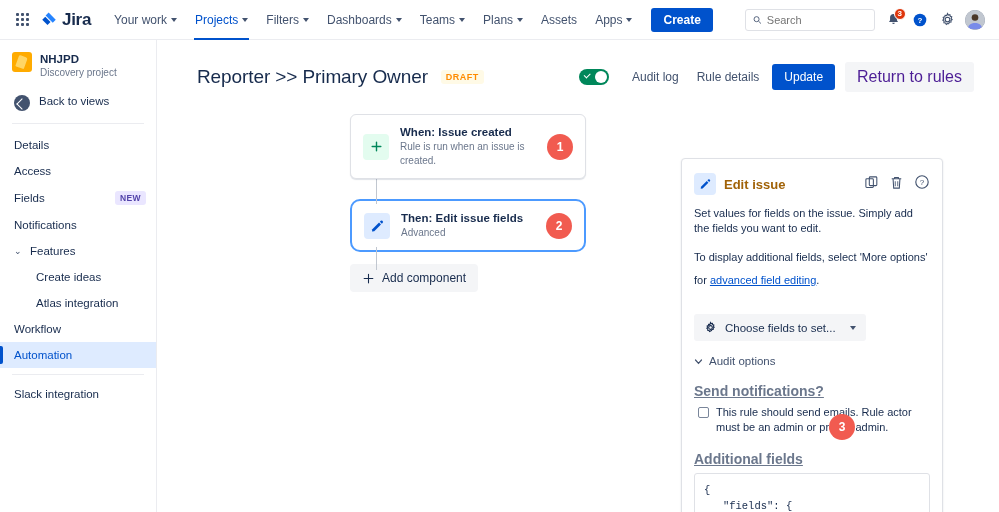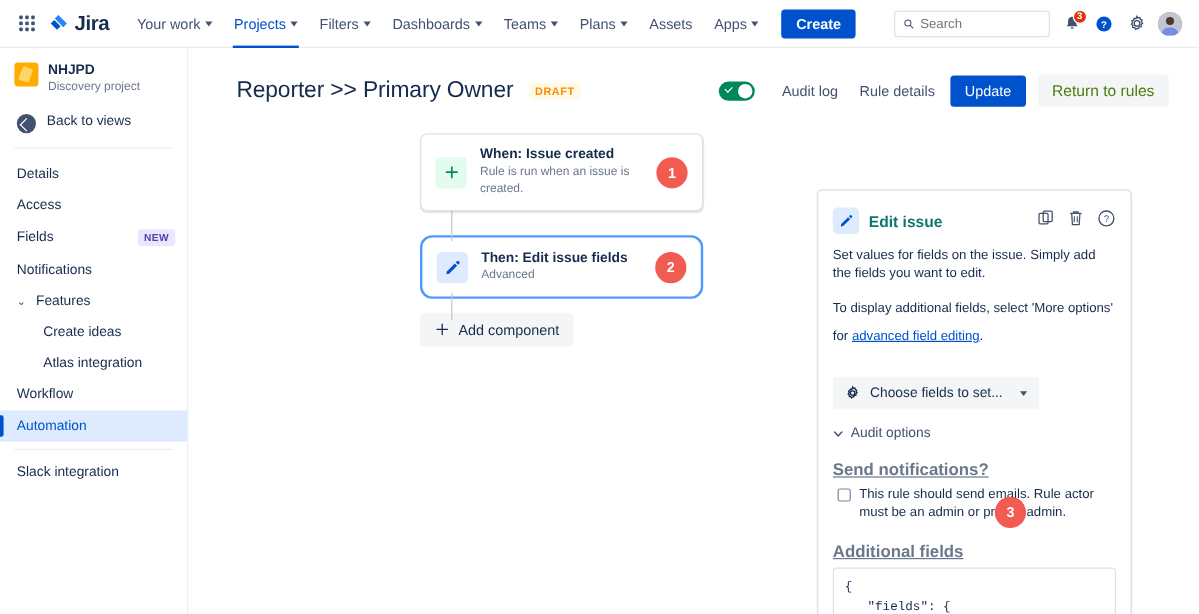--- a/index.html
+++ b/index.html
@@ -110,21 +110,21 @@
     width:30px;height:16px;border-radius:9px;background:#00875a;position:relative;cursor:pointer;margin-right:14px;
   }
   .toggle .knob{position:absolute;right:2px;top:2px;width:12px;height:12px;border-radius:50%;background:#fff;}
   .toggle .chk{position:absolute;left:5px;top:4px;width:6px;height:3.5px;border-left:1.6px solid #fff;border-bottom:1.6px solid #fff;transform:rotate(-45deg);}
   .textbtn { font-size:12px; color:#42526e; padding:6px 9px; border-radius:3px; cursor:pointer; white-space:nowrap;}
   .primarybtn {
     background:#0052cc;color:#fff;font-size:12px;font-weight:500;border-radius:3px;
     padding:6px 12px;cursor:pointer;margin-left:4px; border:none; font-family:"Liberation Sans",sans-serif;
   }
   .greybtn {
-    background:#f4f5f7;color:#4d7c0f;font-size:13px;border-radius:3px;
+    background:#f4f5f7;color:#4c1d95;font-size:16px;border-radius:3px;
     padding:6px 12px;cursor:pointer;margin-left:10px; border:none; font-family:"Liberation Sans",sans-serif; white-space:nowrap;
   }
   
   .canvas { position:relative; padding-top: 22px; }
   .flow { width: 236px; margin-left: 193px; position:relative; }
   .connector { position:absolute; left: 26px; width:1px; background:#c1c7d0; }
   .comp-card {
     background:#fff; border:1px solid #dfe1e6; border-radius:6px;
     padding: 10px 12px; display:flex; align-items:center; gap:11px;
     box-shadow: 0 1px 1px rgba(9,30,66,0.13); position:relative; cursor:pointer;
@@ -147,21 +147,21 @@
     background:#f4f5f7; border-radius:4px; padding:7px 12px; cursor:pointer; font-size:12px; color:#172b4d;
   }
   .plus-ic { font-size:15px; line-height:10px; color:#172b4d; font-weight:300;}
   
   .rpanel {
     position:absolute; right: 56px; top: 118px; width: 262px; min-height: 372px;
     background:#fff; border:1px solid #dfe1e6; border-radius:4px;
     box-shadow: 0 1px 2px rgba(9,30,66,0.12); padding: 14px 12px 0 12px; overflow:hidden;
   }
   .rp-head { display:flex; align-items:center; gap:8px; }
-  .rp-title { font-size:13px; font-weight:700; color:#0f766e;}
+  .rp-title { font-size:13px; font-weight:700; color:#a16207;}
   .rp-icons { margin-left:auto; display:flex; gap:10px; align-items:center; }
   .rp-desc { font-size:11px; color:#172b4d; line-height:15px; margin-top:11px; }
   .rp-desc2 { font-size:11px; color:#172b4d; line-height:23px; margin-top:10px; }
   .link { color:#0052cc; text-decoration:underline; cursor:pointer;}
   .choose-btn {
     margin-top: 22px; background:#f4f5f7; border-radius:3px; padding:7px 10px;
     display:inline-flex; align-items:center; gap:8px; font-size:11.5px; color:#172b4d; cursor:pointer;
   }
   .more-opt { margin-top:14px; display:flex; align-items:center; gap:6px; font-size:11.5px; color:#42526e; cursor:pointer;}
   .sect-label { font-size:14px; font-weight:700; color:#6b778c; margin-top:16px;text-decoration:underline;}

